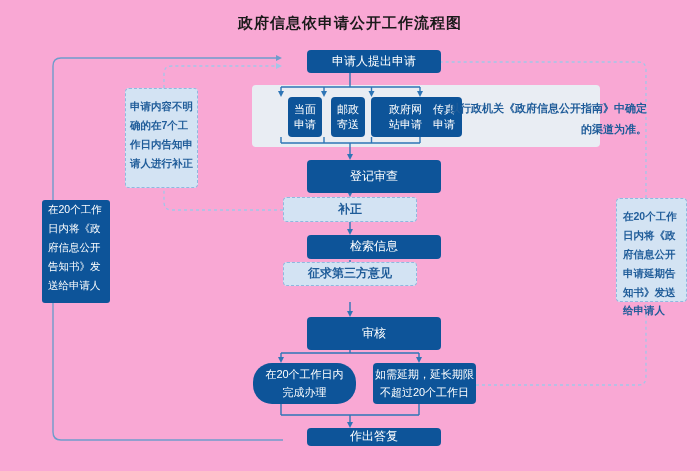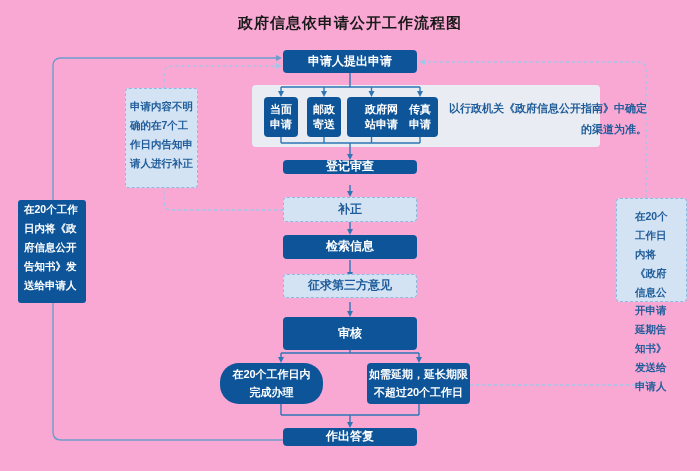--- a/index.html
+++ b/index.html
@@ -14,33 +14,33 @@
          font-size:15px;font-weight:bold;color:var(--title-text);letter-spacing:1px;}
   svg.wires{position:absolute;left:0;top:0;z-index:1;}
   .ln{stroke:var(--connector);stroke-width:1.4;fill:none;}
   .lnLoop{stroke:var(--loop-line);stroke-width:1.4;fill:none;}
   .dsh{stroke:var(--dashed-line);stroke-width:1.3;fill:none;stroke-dasharray:3,3;}
   .mfS{fill:var(--connector);} .mfL{fill:var(--loop-line);} .mfD{fill:var(--dashed-line);}
   .panel{position:absolute;left:252px;top:85px;width:348px;height:62px;
          background:var(--panel-bg);border-radius:4px;z-index:0;}
   .box{position:absolute;box-sizing:border-box;display:flex;align-items:center;justify-content:center;
        text-align:center;border-radius:4px;z-index:2;line-height:1.45;}
-  .dark{background:var(--dark-box);color:#ffffff;font-weight:bold;}
+  .dark{background:var(--dark-box);color:#ffffff;font-weight:normal;margin-left:24px;}
   .light{background:var(--light-box-fill);border:1px dashed var(--light-box-border);
          color:var(--light-box-text);font-weight:bold;}
   .flowbox{left:283px;width:134px;font-size:12px;}
   .chan{top:97px;height:40px;font-size:11px;flex-direction:column;line-height:1.4;}
   .branch{top:363px;width:103px;height:41px;font-size:11px;flex-direction:column;line-height:1.55;}
   .note{position:absolute;left:447px;top:98px;width:200px;z-index:2;font-size:11px;font-weight:bold;
         color:var(--light-box-text);line-height:1.9;text-align:right;}
   .sidetext{align-items:flex-start;justify-content:flex-start;text-align:left;
             font-size:10.5px;line-height:1.8;}
   .helper{left:125px;top:88px;width:73px;height:100px;padding:8px 4px;}
   .noticeL{left:18px;top:200px;width:68px;height:103px;padding:0 6px;border-radius:3px;}
-  .noticeR{left:616px;top:198px;width:71px;height:104px;padding:8px 18px;}
+  .noticeR{left:616px;top:198px;width:71px;height:104px;padding:8px 6px;}
 </style>
 </head>
 <body>
 
 <div class="stage">
 
   <div class="title">政府信息依申请公开工作流程图</div>
 
   <div class="panel"></div>
 
@@ -101,31 +101,31 @@
     <span>政府网</span>
     <span>站申请</span>
   </div>
   <div class="box dark chan" style="left:402px;width:36px;">
     <span>传真</span>
     <span>申请</span>
   </div>
 
   <div class="note">以行政机关《政府信息公开指南》中确定的渠道为准。</div>
 
-  <div class="box dark flowbox" style="top:160px;height:14px;">登记审查</div>
+  <div class="box dark flowbox" style="top:160px;height:33px;">登记审查</div>
   <div class="box light flowbox" style="top:197px;height:25px;">补正</div>
   <div class="box dark flowbox" style="top:235px;height:24px;">检索信息</div>
-  <div class="box light flowbox" style="top:274px;height:24px;">征求第三方意见</div>
+  <div class="box light flowbox" style="top:262px;height:24px;">征求第三方意见</div>
   <div class="box dark flowbox" style="top:317px;height:33px;">审核</div>
 
-  <div class="box dark branch" style="left:220px;border-radius:19px;">
+  <div class="box dark branch" style="left:229px;border-radius:19px;">
     <span>在20个工作日内</span>
     <span>完成办理</span>
   </div>
-  <div class="box dark branch" style="left:367px;">
+  <div class="box dark branch" style="left:349px;">
     <span>如需延期，延长期限</span>
     <span>不超过20个工作日</span>
   </div>
 
   <div class="box dark flowbox" style="top:428px;height:18px;">作出答复</div>
 
   <div class="box light sidetext helper">申请内容不明确的在7个工作日内告知申请人进行补正</div>
   <div class="box dark sidetext noticeL">在20个工作日内将《政府信息公开告知书》发送给申请人</div>
   <div class="box light sidetext noticeR">在20个工作日内将《政府信息公开申请延期告知书》发送给申请人</div>
 

